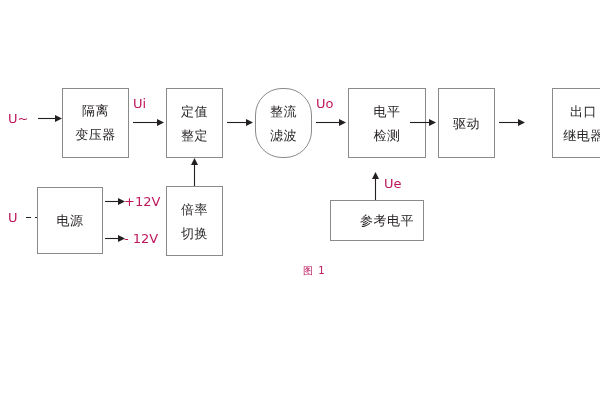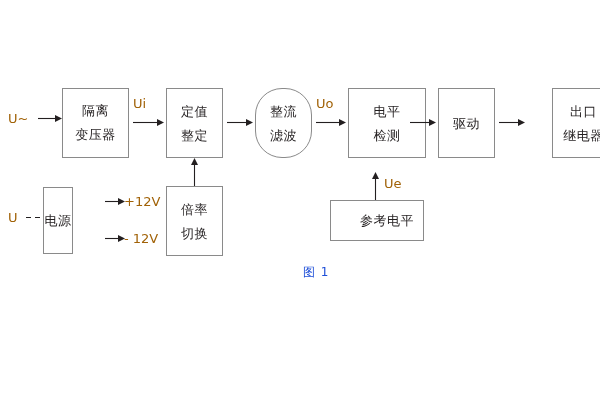--- a/index.html
+++ b/index.html
@@ -37,33 +37,33 @@
     display: block;
     white-space: nowrap;
     letter-spacing: 0.5px;
   }
   .block .line + .line {
     margin-top: 11px;
   }
   
   .txt {
     position: absolute;
-    color: #a16207;
+    color: #be185d;
     font-size: 13px;
     white-space: nowrap;
     line-height: 1;
   }
   .txt.lat {
     font-family: "DejaVu Sans", "Liberation Sans", sans-serif;
     font-size: 13px;
   }
   .caption {
     position: absolute;
-    color: #1d4ed8;
-    font-size: 12px;
+    color: #be185d;
+    font-size: 10px;
     white-space: nowrap;
     letter-spacing: 1px;
   }
   
   .arrow-h {
     position: absolute;
     height: 9px;
     display: block;
   }
   .arrow-v {
@@ -169,21 +169,21 @@
 
   <div class="txt lat" style="left:8px; top:211px;">U</div>
 
   <div class="arrow-h" style="left:26px; top:213px; width:26px;">
     <svg width="26" height="9" viewBox="0 0 26 9">
       <line class="stroke-dash" x1="0" y1="4.5" x2="19" y2="4.5"></line>
       <polygon class="head" points="19,1 26,4.5 19,8"></polygon>
     </svg>
   </div>
 
-  <div class="block" style="left:43px; top:187px; width:30px; height:67px;justify-content:center;">
+  <div class="block" style="left:37px; top:187px; width:66px; height:67px;justify-content:center;">
     <span class="line">电源</span>
   </div>
 
   <div class="arrow-h" style="left:105px; top:197px; width:20px;">
     <svg width="20" height="9" viewBox="0 0 20 9">
       <line class="stroke" x1="0" y1="4.5" x2="13" y2="4.5"></line>
       <polygon class="head" points="13,1 20,4.5 13,8"></polygon>
     </svg>
   </div>
   <div class="txt lat" style="left:124px; top:195px;text-align:center;">+12V</div>

